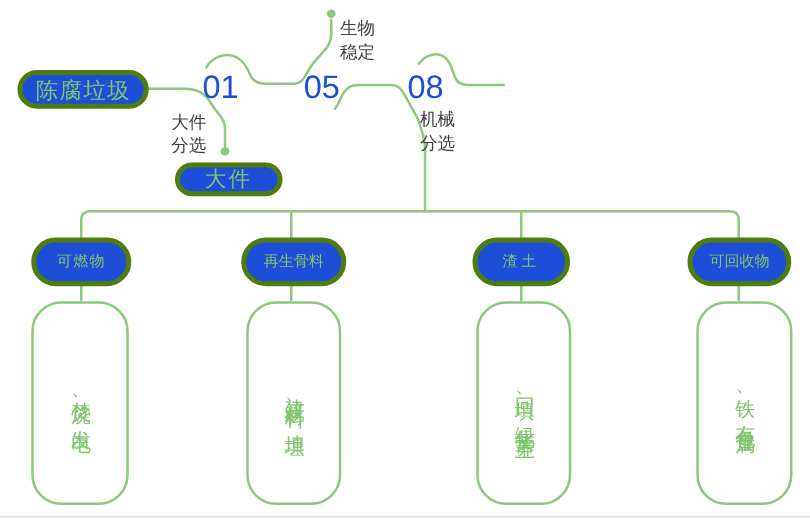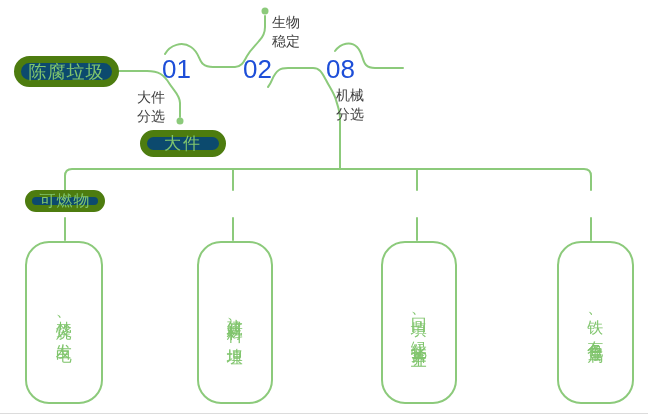--- a/index.html
+++ b/index.html
@@ -7,29 +7,29 @@
     position:relative;
     width:648px;height:416px;
     background:#ffffff;
     overflow:hidden;
     font-family:"Liberation Sans","DejaVu Sans",sans-serif;
   }
   .wires{position:absolute;left:0;top:0;}
   .pill{
     position:absolute;
     box-sizing:border-box;
-    border:7px solid #4d7c0f;
+    border:4px solid #4d7c0f;
     border-radius:999px;
     display:flex;align-items:center;justify-content:center;
     color:#80C56D;
-    background:#0c4a6e;
+    background:#1d4ed8;
   }
   .pill.source{left:14px;top:56px;width:105px;height:31px;font-size:18px;letter-spacing:1px;}
   .pill.bulky{left:140px;top:130px;width:86px;height:27px;font-size:17px;letter-spacing:2px;}
-  .pill.cat{top:190px;height:22px;font-size:16px;letter-spacing:1px;}
+  .pill.cat{top:190px;height:39px;font-size:12px;letter-spacing:1px;}
   .pill.cat.c1{left:25px;width:80px;}
   .pill.cat.c2{left:193px;width:84px;letter-spacing:0;}
   .pill.cat.c3{left:378px;width:78px;letter-spacing:3px;}
   .pill.cat.c4{left:550px;width:83px;letter-spacing:0;}
   .stepnum{
     position:absolute;top:55px;
     color:#1d4ed8;font-size:26px;line-height:28px;font-weight:400;
   }
   .stepnum.n1{left:162px;}
   .stepnum.n2{left:243px;}
@@ -89,21 +89,21 @@
     </g>
     <circle cx="180" cy="121" r="3.5" fill="#8CCA7B"></circle>
     <circle cx="265" cy="11" r="3.5" fill="#8CCA7B"></circle>
   </svg>
 
   <div class="pill source">
     <span>陈腐垃圾</span>
   </div>
 
   <div class="stepnum n1">01</div>
-  <div class="stepnum n2">02</div>
+  <div class="stepnum n2">05</div>
   <div class="stepnum n3">08</div>
 
   <div class="steplabel l1">
     <span>大件</span>
     <span>分选</span>
   </div>
   <div class="steplabel l2">
     <span>生物</span>
     <span>稳定</span>
   </div>
@@ -112,20 +112,29 @@
     <span>分选</span>
   </div>
 
   <div class="pill bulky">
     <span>大件</span>
   </div>
 
   <div class="pill cat c1">
     <span>可燃物</span>
   </div>
+  <div class="pill cat c2">
+    <span>再生骨料</span>
+  </div>
+  <div class="pill cat c3">
+    <span>渣土</span>
+  </div>
+  <div class="pill cat c4">
+    <span>可回收物</span>
+  </div>
 
   <div class="bigbox b1">
     <span class="vtext">焚烧、发电</span>
   </div>
   <div class="bigbox b2">
     <span class="vtext">建筑材料、填埋</span>
   </div>
   <div class="bigbox b3">
     <span class="vtext">回填、绿化营养土</span>
   </div>

